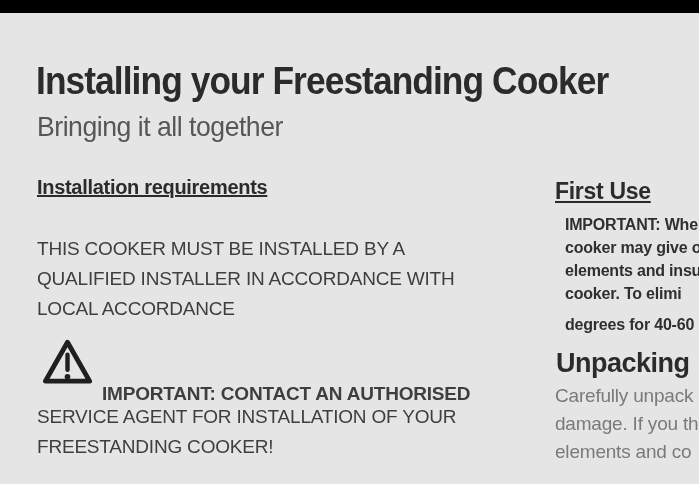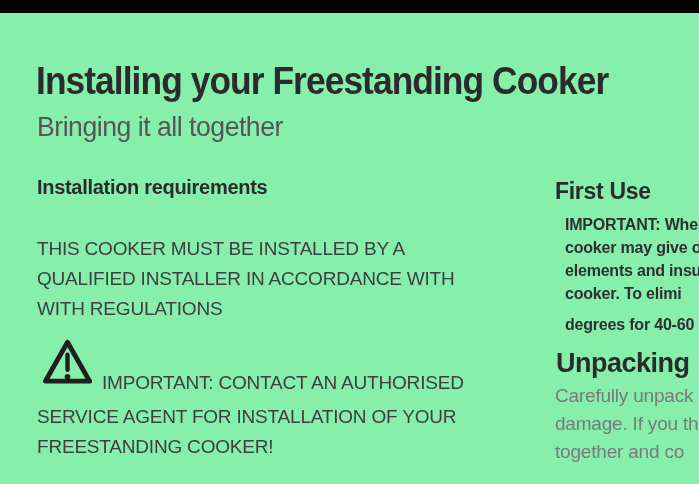--- a/index.html
+++ b/index.html
@@ -2,21 +2,21 @@
 <html><head>
 <meta charset="utf-8">
 <style>
   html, body { margin: 0; padding: 0; }
   body { background: #ffffff; font-family: "Liberation Sans", sans-serif; }
 
   .page {
     position: relative;
     width: 699px;
     height: 484px;
-    background: #86efac;
+    background: #e5e5e5;
     overflow: hidden;
   }
 
   .top-bar {
     position: absolute;
     left: 0; top: 0;
     width: 699px; height: 13px;
     background: #000000;
   }
 
@@ -40,39 +40,40 @@
     transform: scaleX(0.95);
     transform-origin: left top;
     letter-spacing: -0.5px;
   }
 
   .section-heading {
     font-size: 20px;
     font-weight: bold;
     color: #2b2b2b;
     letter-spacing: -0.3px;
+    text-decoration: underline;
   }
 
   .left-heading { left: 37px; top: 176px; }
 
   .body-caps {
     left: 37px; top: 234px;
     font-size: 19px;
     line-height: 30px;
     color: #3e3e3e;
     letter-spacing: -0.2px;
   }
 
   .warn-line {
     font-size: 19px;
     line-height: 30px;
     color: #3e3e3e;
     letter-spacing: -0.2px;
   }
-  .warn-line-1 { left: 102px; top: 368px; }
+  .warn-line-1 { left: 102px; top: 379px; font-weight: bold; }
   .warn-line-2 { left: 37px;  top: 402px; }
   .warn-line-3 { left: 37px;  top: 432px; }
 
   .warning-icon-box {
     position: absolute;
     left: 41px; top: 337px;
     width: 53px; height: 53px;
   }
 
   .right-heading { left: 555px; top: 178px; font-size: 23px; }
@@ -115,21 +116,21 @@
   <div class="top-bar"></div>
 
   <div class="abs doc-title">Installing your Freestanding Cooker</div>
   <div class="abs doc-subtitle">Bringing it all together</div>
 
   <div class="abs section-heading left-heading">Installation requirements</div>
 
   <div class="abs body-caps">
     <div class="line">THIS COOKER MUST BE INSTALLED BY A</div>
     <div class="line">QUALIFIED INSTALLER IN ACCORDANCE WITH</div>
-    <div class="line">WITH REGULATIONS</div>
+    <div class="line">LOCAL ACCORDANCE</div>
   </div>
 
   <div class="warning-icon-box">
     <svg width="53" height="53" viewBox="0 0 60 60" aria-hidden="true">
       <path d="M30 6 L55 50 L5 50 Z" fill="none" stroke="#1f1f1f" stroke-width="5.5" stroke-linejoin="round"></path>
       <line x1="30" y1="20" x2="30" y2="37" stroke="#1f1f1f" stroke-width="5" stroke-linecap="round"></line>
       <circle cx="30" cy="45" r="3.2" fill="#1f1f1f"></circle>
     </svg>
   </div>
 
@@ -145,16 +146,16 @@
     <div class="line">elements and insu</div>
     <div class="line">cooker. To elimi</div>
     <div class="line last-line">degrees for 40-60</div>
   </div>
 
   <div class="abs unpacking-heading">Unpacking</div>
 
   <div class="abs gray-para">
     <div class="line">Carefully unpack</div>
     <div class="line">damage. If you th</div>
-    <div class="line">together and co</div>
+    <div class="line">elements and co</div>
   </div>
 
 </div>
 
 </body></html>

